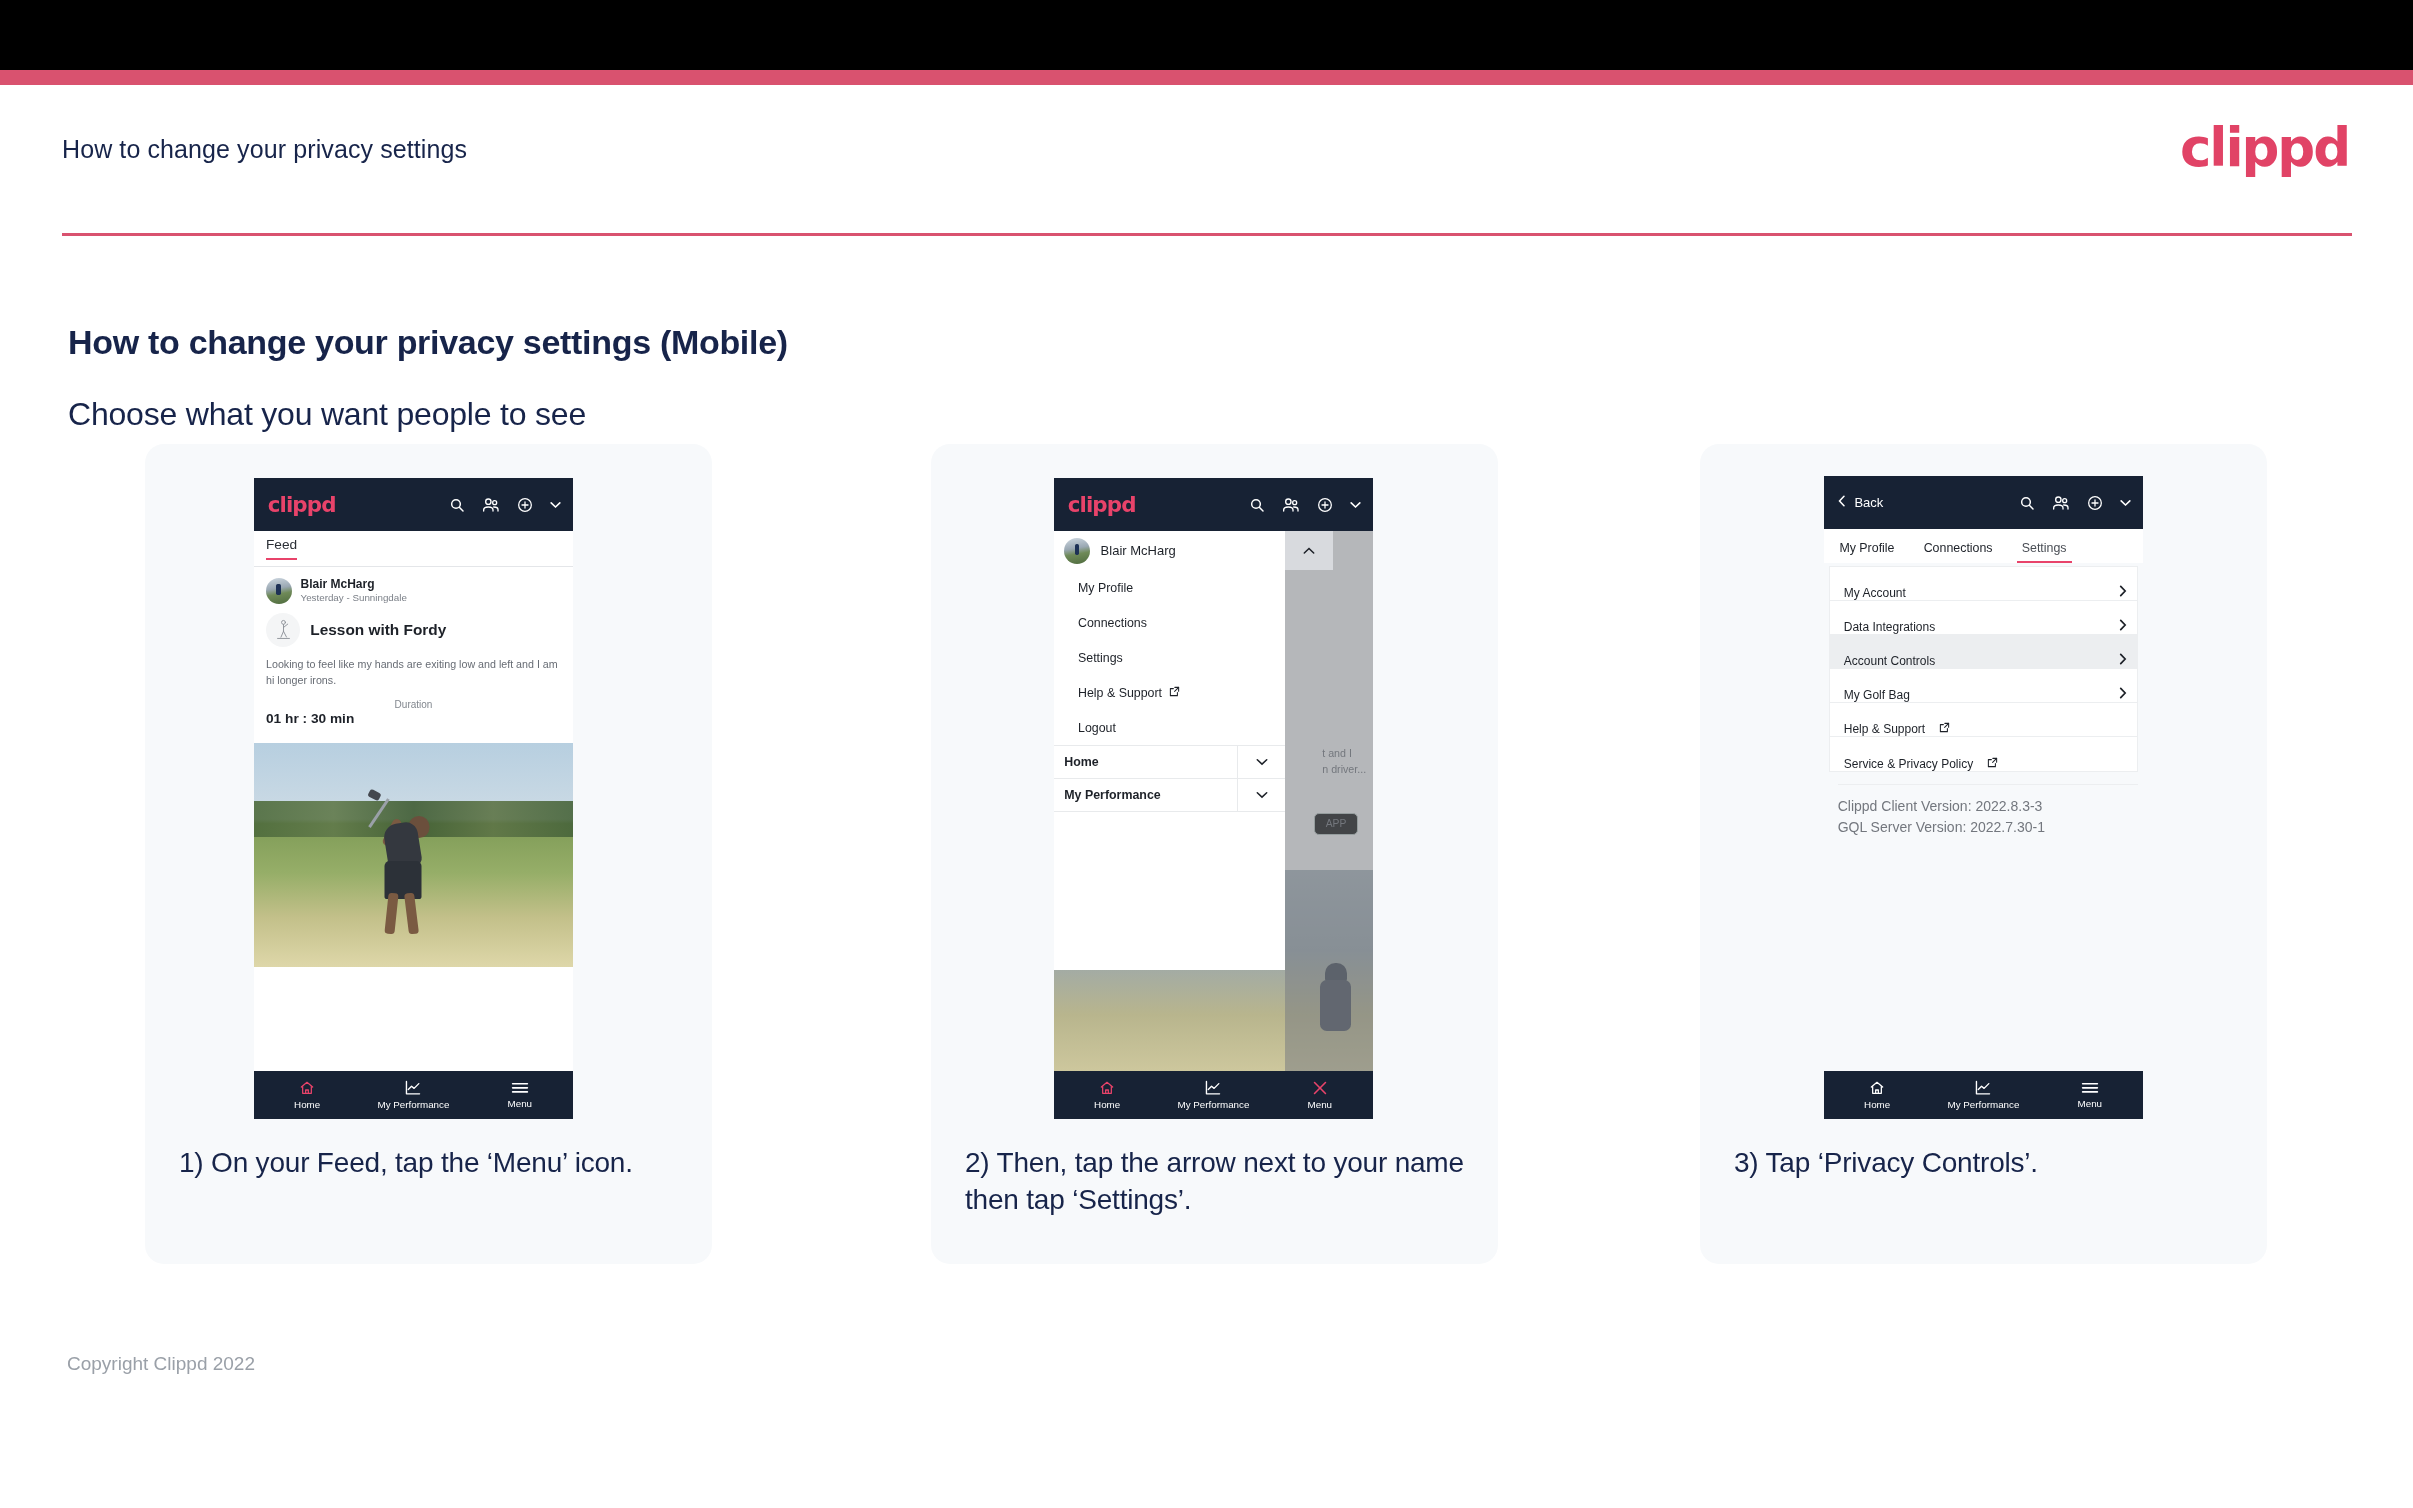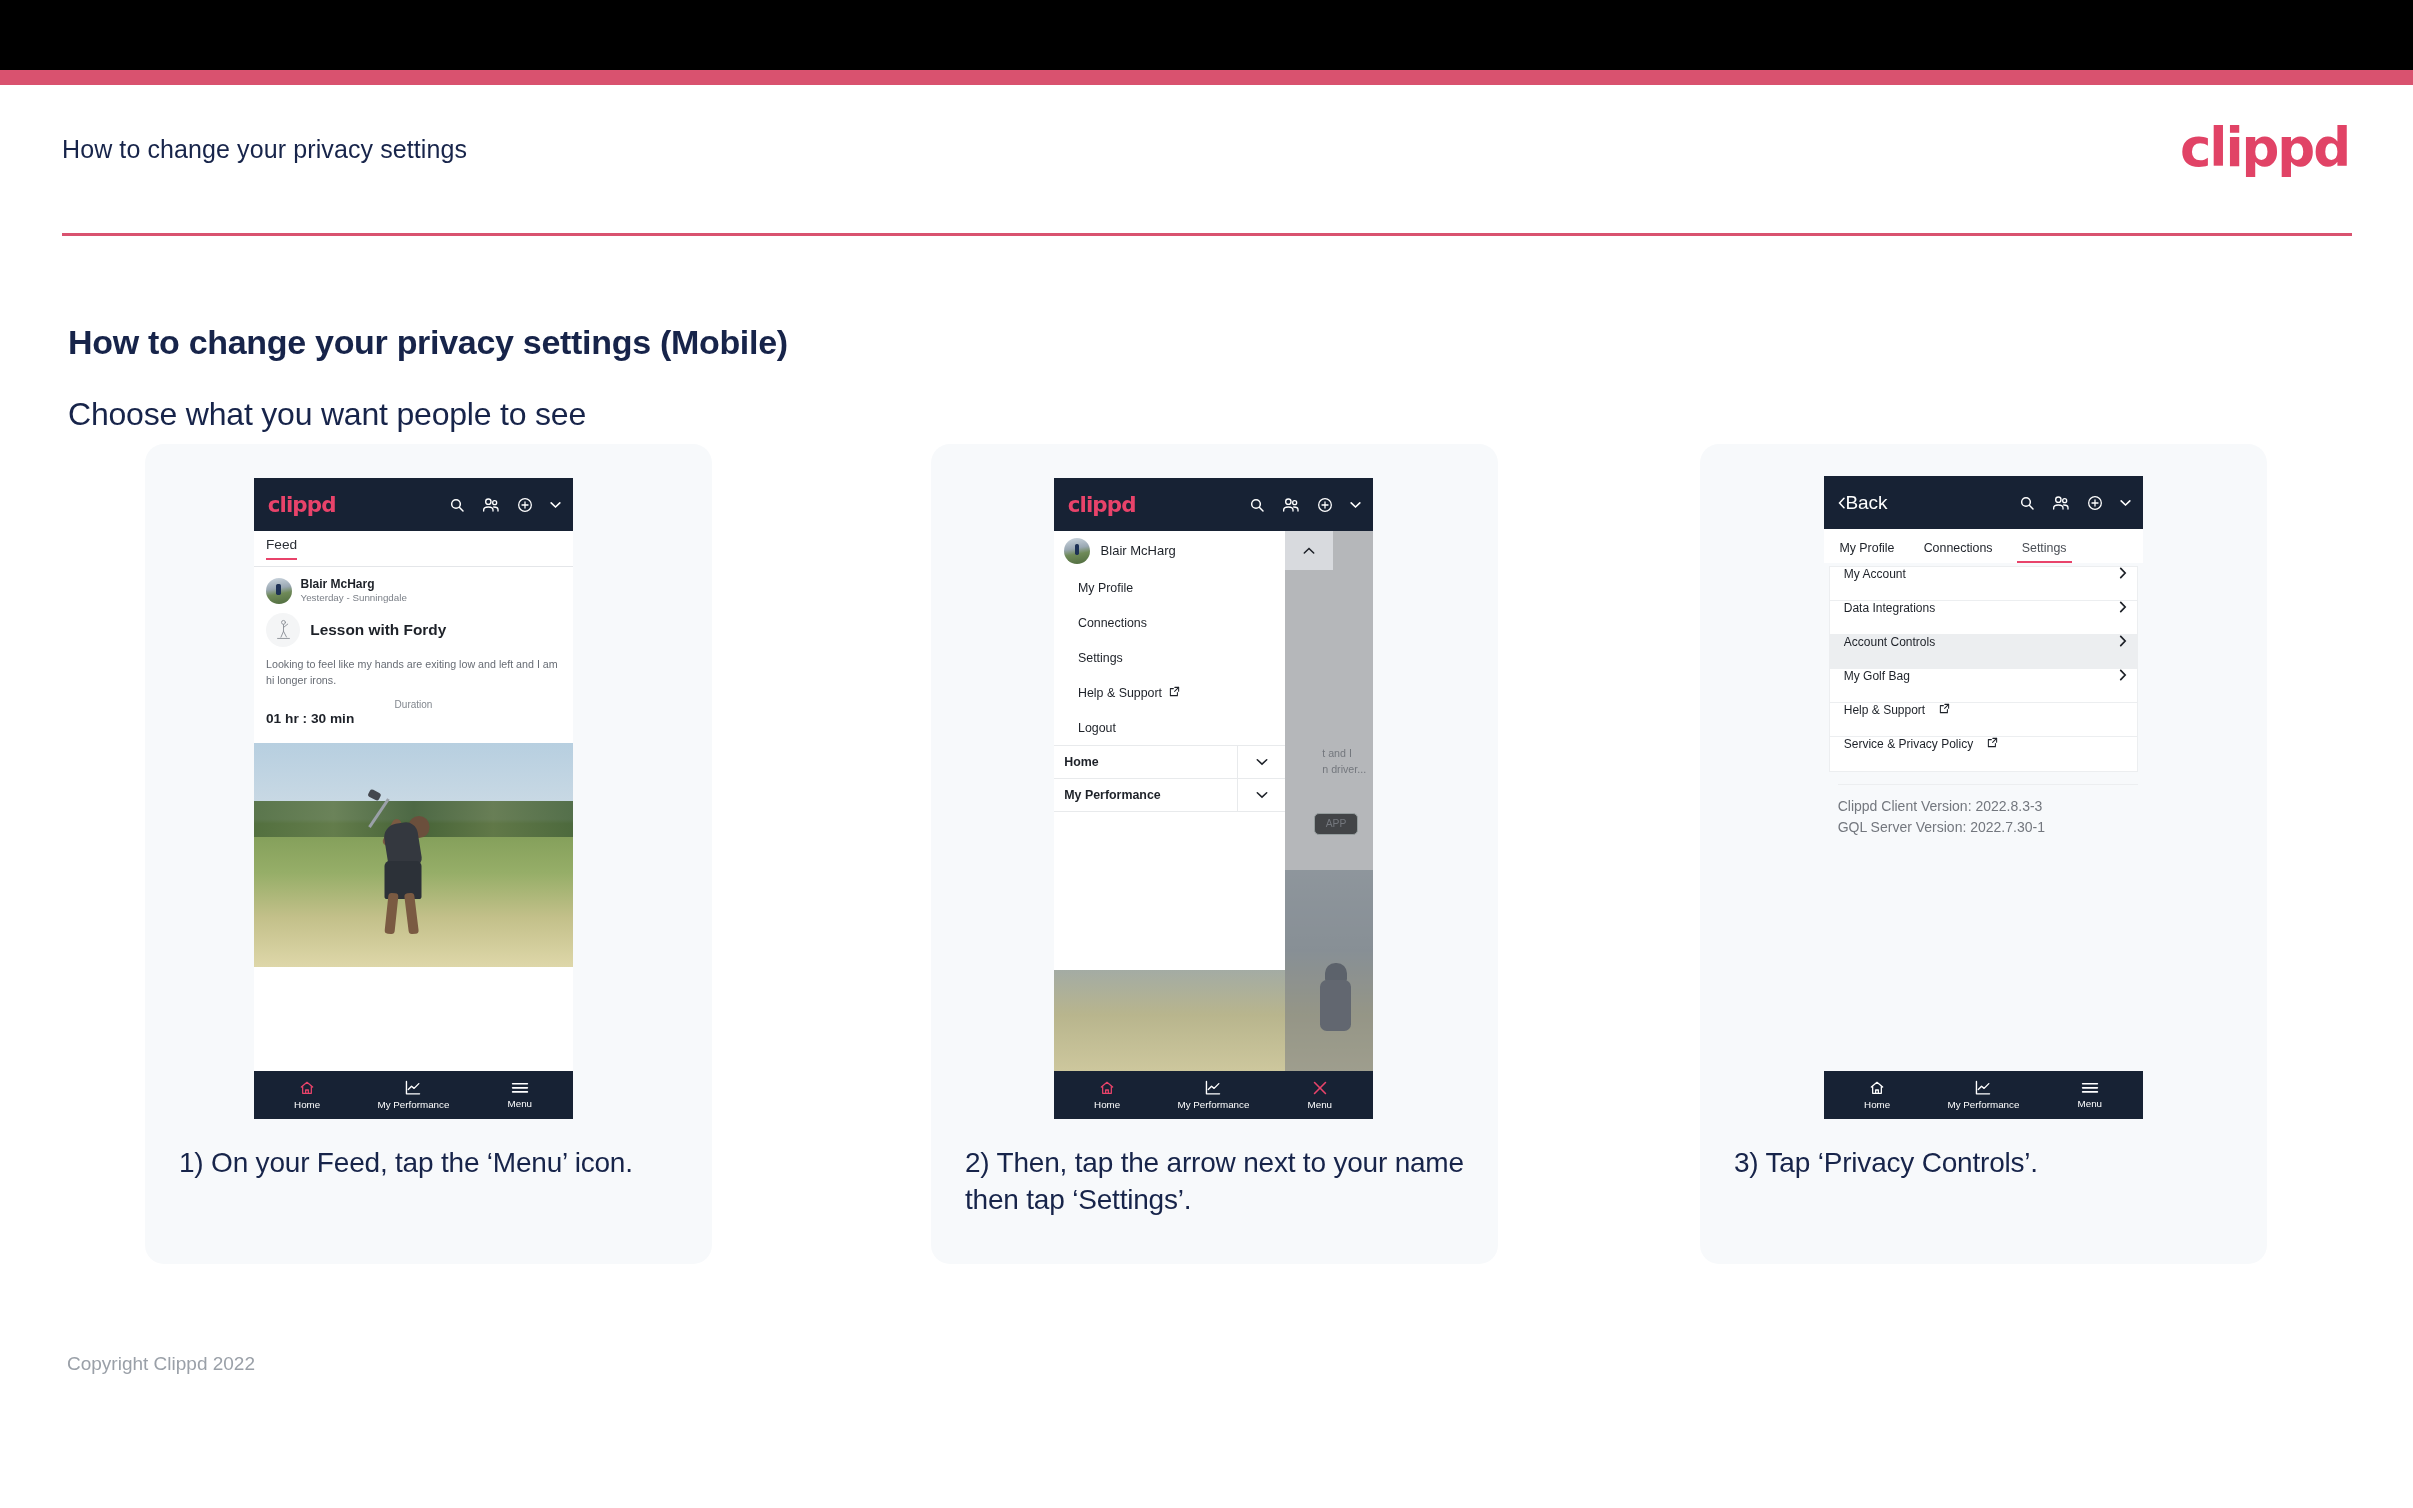--- a/index.html
+++ b/index.html
@@ -118,22 +118,22 @@
     display: flex;
     align-items: center;
     padding: 0 12px 0 13.7px;
   }
   .app-logo {
     font-size: 21.4px; font-weight: 700;
     color: #e8436a; letter-spacing: -0.9px;
     font-family: "DejaVu Sans", sans-serif;
   }
   .app-back {
-    display: flex; align-items: center; gap: 0;
-    color: #ffffff; font-size: 19px; justify-content: space-between;
+    display: flex; align-items: center; gap: 9px;
+    color: #ffffff; font-size: 13px; justify-content: space-between;
   }
   .topbar-icons {
     margin-left: auto;
     display: flex; align-items: center; gap: 17px;
   }
   .topbar-icons svg { display: block; }
 
   
   .tabrow {
     height: 36px;
@@ -349,21 +349,21 @@
   }
   .tab3.active { color: #4a4e55; border-bottom-color: #e8436a; }
 
   .settings-list {
     margin: 3.4px 5.1px 0 5.1px;
     background: #ffffff;
     border: 0.9px solid #eceef0;
   }
   .settings-row {
     height: 34px;
-    display: flex; align-items: flex-start;
+    display: flex; align-items: flex-end;
     padding: 0 10.3px 0 13.7px;
     font-size: 12px; color: #1d2128;
     border-bottom: 0.9px solid #eceef0;
     gap: 14px;
   }
   .settings-row:last-child { border-bottom: none; }
   .settings-row.highlight { background: #eceef0; }
   .settings-row .chevr { margin-left: auto; }
   .versions {
     margin: 12px 5.1px 0 13.7px;

